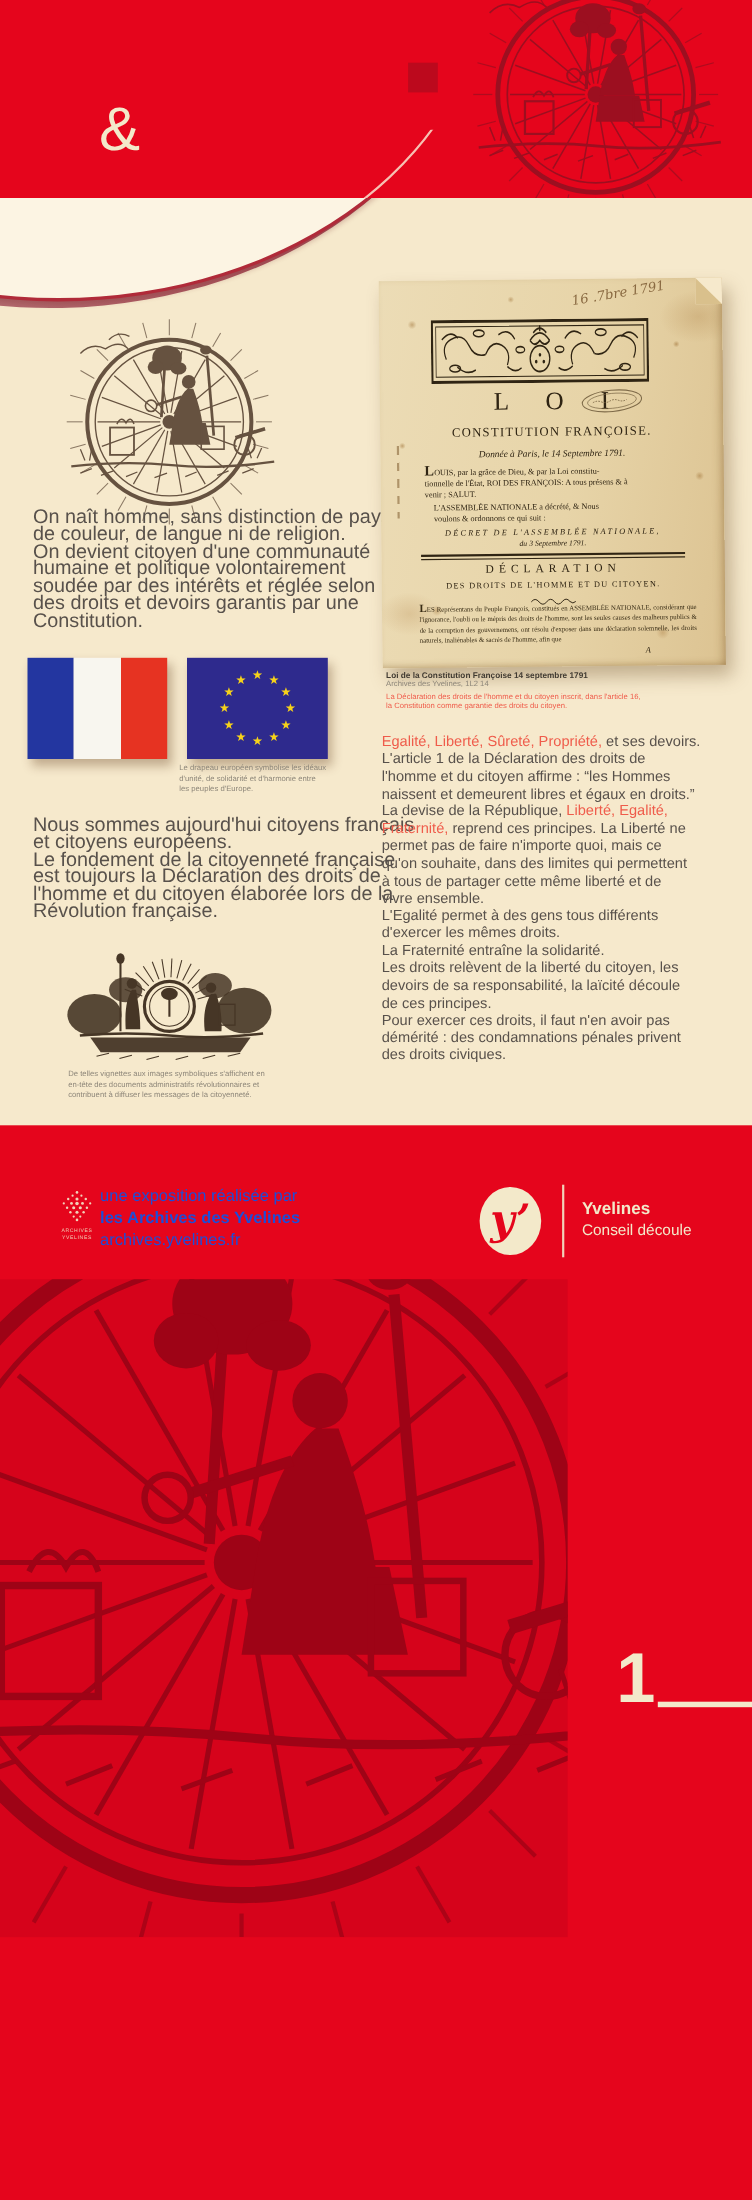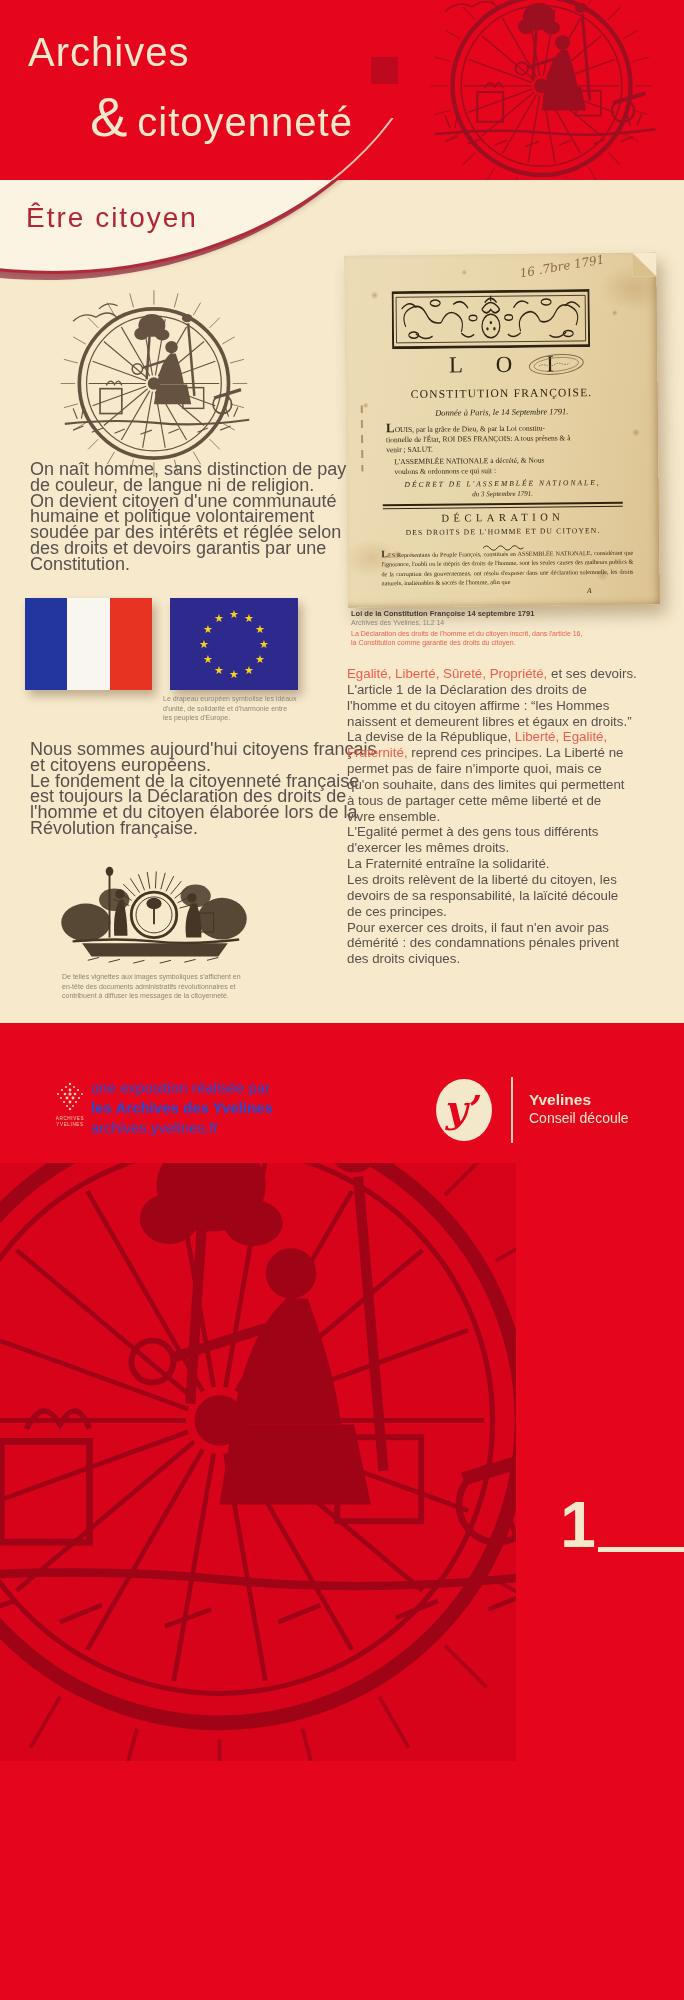--- a/index.html
+++ b/index.html
@@ -193,34 +193,31 @@
     <circle cx="174" cy="112" r="9" stroke-width="1.6"></circle>
     <line x1="166" y1="106" x2="192" y2="98" stroke-width="3.2"></line>
     <rect x="56" y="97" width="21" height="24" stroke-width="1.6"></rect>
     <path d="M62,94 q4,-8 8,-1 q4,-7 7,1" stroke-width="1.3"></path>
     <path d="M22,131 Q70,126 110,130 T200,127" stroke-width="2"></path>
     <path d="M30,137 l10,-4 M48,139 l11,-4 M70,140 l10,-4 M95,141 l11,-4 M122,140 l10,-4 M150,139 l10,-4 M172,137 l10,-4" stroke-width="1.1"></path>
     <path d="M34,126 l-4,-10 M38,126 l2,-11 M180,124 l-3,-9 M185,124 l4,-9" stroke-width="1.1"></path>
   </g>
       </svg>
     </div>
-  <div class="abs title1">Archives</div>
   <div class="abs title2">
     <span class="amp">&amp;</span>
-    <span class="rest">citoyenneté</span>
   </div>
 
   <div class="abs curve-over-red">
       <div class="arc"></div>
     </div>
 
   <div class="abs banner">
     <div class="rose-ellipse"></div>
     <div class="cream-ellipse"></div>
-    <h1 class="banner-title" style="margin:0;">Être citoyen</h1>
   </div>
 
   <div class="abs wheel-left"><svg viewBox="0 0 220 185" width="100%" height="100%" preserveAspectRatio="xMidYMid meet">
   <g stroke="currentColor" fill="none">
     <g stroke-width="0.9" opacity=".75">
             <line x1="184.0" y1="92.0" x2="198.0" y2="92.0"></line>
             <line x1="181.4" y1="111.7" x2="194.9" y2="115.3"></line>
             <line x1="173.8" y1="130.0" x2="185.9" y2="137.0"></line>
             <line x1="161.7" y1="145.7" x2="171.6" y2="155.6"></line>
             <line x1="146.0" y1="157.8" x2="153.0" y2="169.9"></line>

